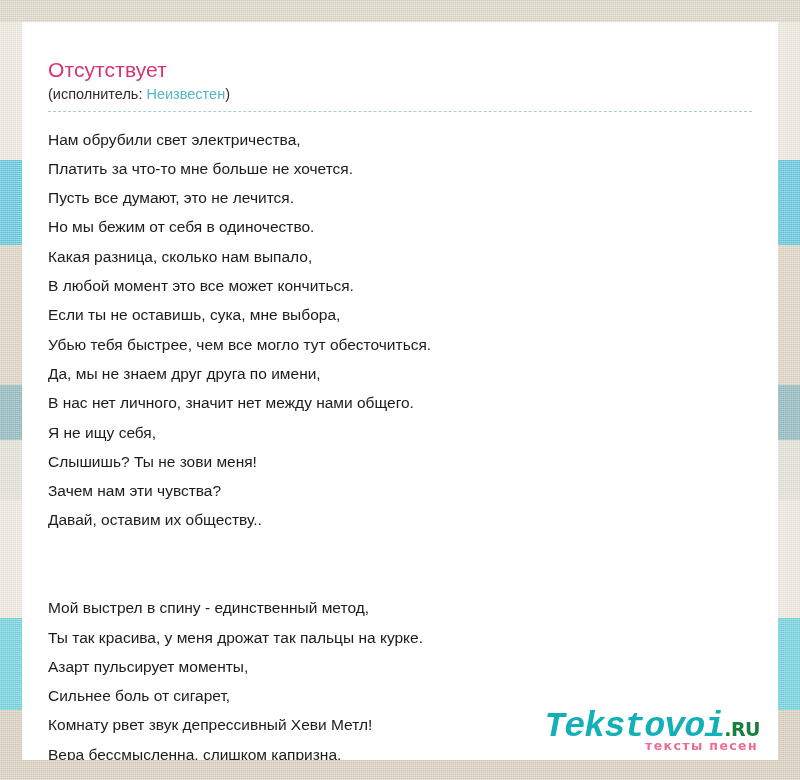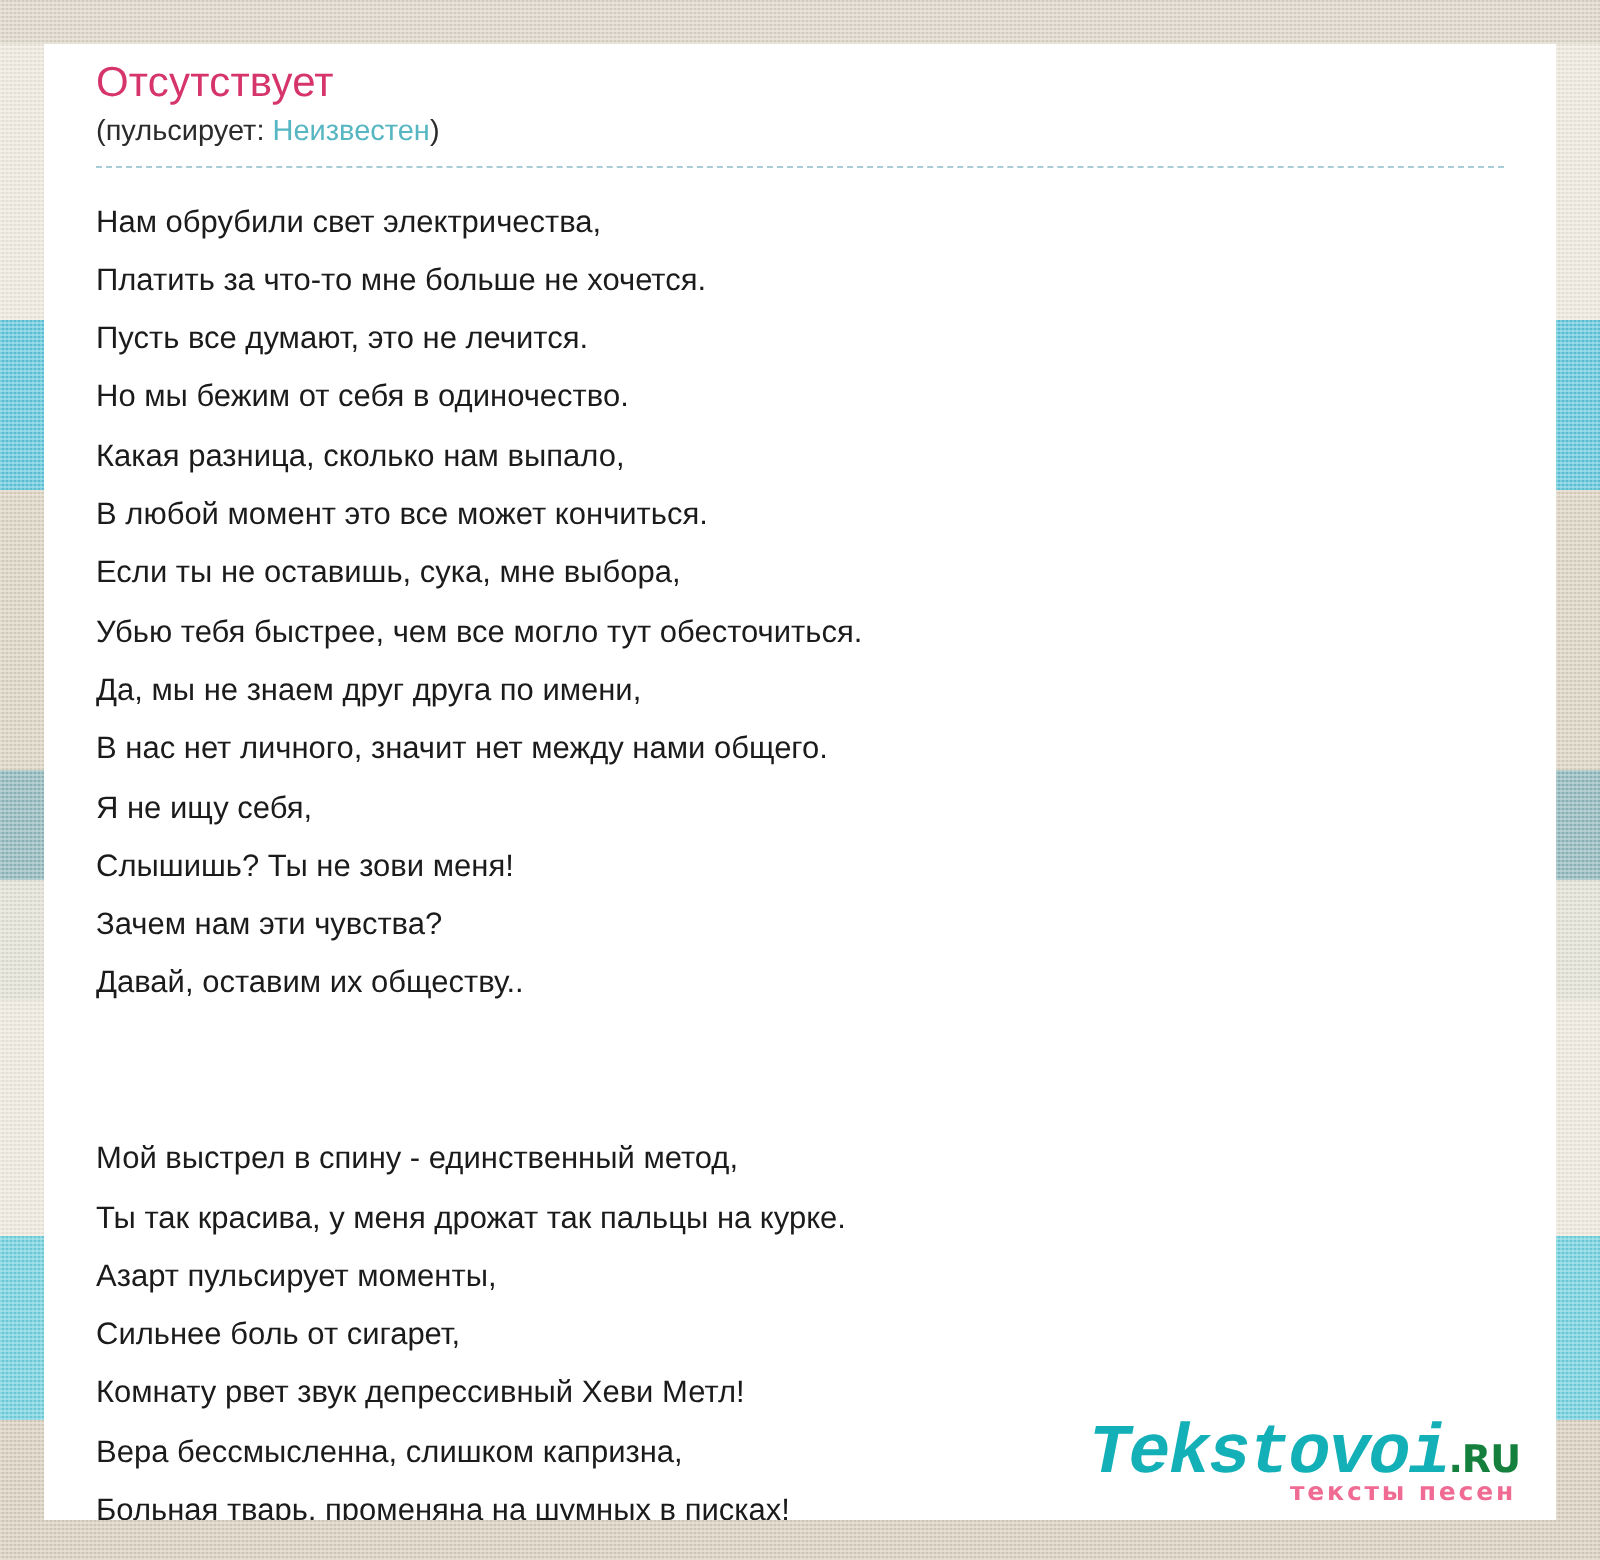--- a/index.html
+++ b/index.html
@@ -47,21 +47,21 @@
   
   #card {
     position: absolute;
     left: 22px;
     top: 22px;
     width: 756px;
     height: 738px;
     background: #ffffff;
     z-index: 2;
     box-sizing: border-box;
-    padding: 8px 26px 0 26px;
+    padding: 36px 26px 0 26px;
     overflow: hidden;
   }
 
   #song-title {
     margin: 0;
     font-size: 21px;
     font-weight: 400;
     line-height: 1.15;
     color: #d6356b;
     letter-spacing: .1px;
@@ -150,21 +150,21 @@
       <div class="band" style="top: 500px; height: 118px; background: rgb(239, 234, 222);"></div>
       <div class="band" style="top: 618px; height: 92px; background: rgb(111, 208, 222);"></div>
       <div class="band" style="top: 710px; height: 70px; background: rgb(217, 207, 189);"></div>
     </div>
   <div class="bg-texture"></div>
 
   <div id="card" style="background: rgb(255, 255, 255);">
 
     <h1 id="song-title" style="color: rgb(214, 53, 107);">Отсутствует</h1>
 
-    <p id="artist-line"><span>(пульсирует:</span> <a id="artist-link" href="#" style="color: rgb(86, 182, 194);">Неизвестен</a><span>)</span></p>
+    <p id="artist-line"><span>(исполнитель:</span> <a id="artist-link" href="#" style="color: rgb(86, 182, 194);">Неизвестен</a><span>)</span></p>
 
     <hr id="divider">
 
     <div id="lyrics"><div class="lyric-line">Нам обрубили свет электричества,</div><div class="lyric-line">Платить за что-то мне больше не хочется.</div><div class="lyric-line">Пусть все думают, это не лечится.</div><div class="lyric-line">Но мы бежим от себя в одиночество.</div><div class="lyric-line">Какая разница, сколько нам выпало,</div><div class="lyric-line">В любой момент это все может кончиться.</div><div class="lyric-line">Если ты не оставишь, сука, мне выбора,</div><div class="lyric-line">Убью тебя быстрее, чем все могло тут обесточиться.</div><div class="lyric-line">Да, мы не знаем друг друга по имени,</div><div class="lyric-line">В нас нет личного, значит нет между нами общего.</div><div class="lyric-line">Я не ищу себя,</div><div class="lyric-line">Слышишь? Ты не зови меня!</div><div class="lyric-line">Зачем нам эти чувства?</div><div class="lyric-line">Давай, оставим их обществу..</div><div class="lyric-line blank">&nbsp;</div><div class="lyric-line blank">&nbsp;</div><div class="lyric-line">Мой выстрел в спину - единственный метод,</div><div class="lyric-line">Ты так красива, у меня дрожат так пальцы на курке.</div><div class="lyric-line">Азарт пульсирует моменты,</div><div class="lyric-line">Сильнее боль от сигарет,</div><div class="lyric-line">Комнату рвет звук депрессивный Хеви Метл!</div><div class="lyric-line">Вера бессмысленна, слишком капризна,</div><div class="lyric-line">Больная тварь, променяна на шумных в писках!</div></div>
 
     <div id="logo">
       <span id="logo-main" style="color: rgb(19, 176, 184);">Tekstovoi</span><span id="logo-tld" style="color: #15803d;">.RU</span>
       <span id="logo-sub" style="color: rgb(239, 107, 147);">тексты песен</span>
     </div>
 

